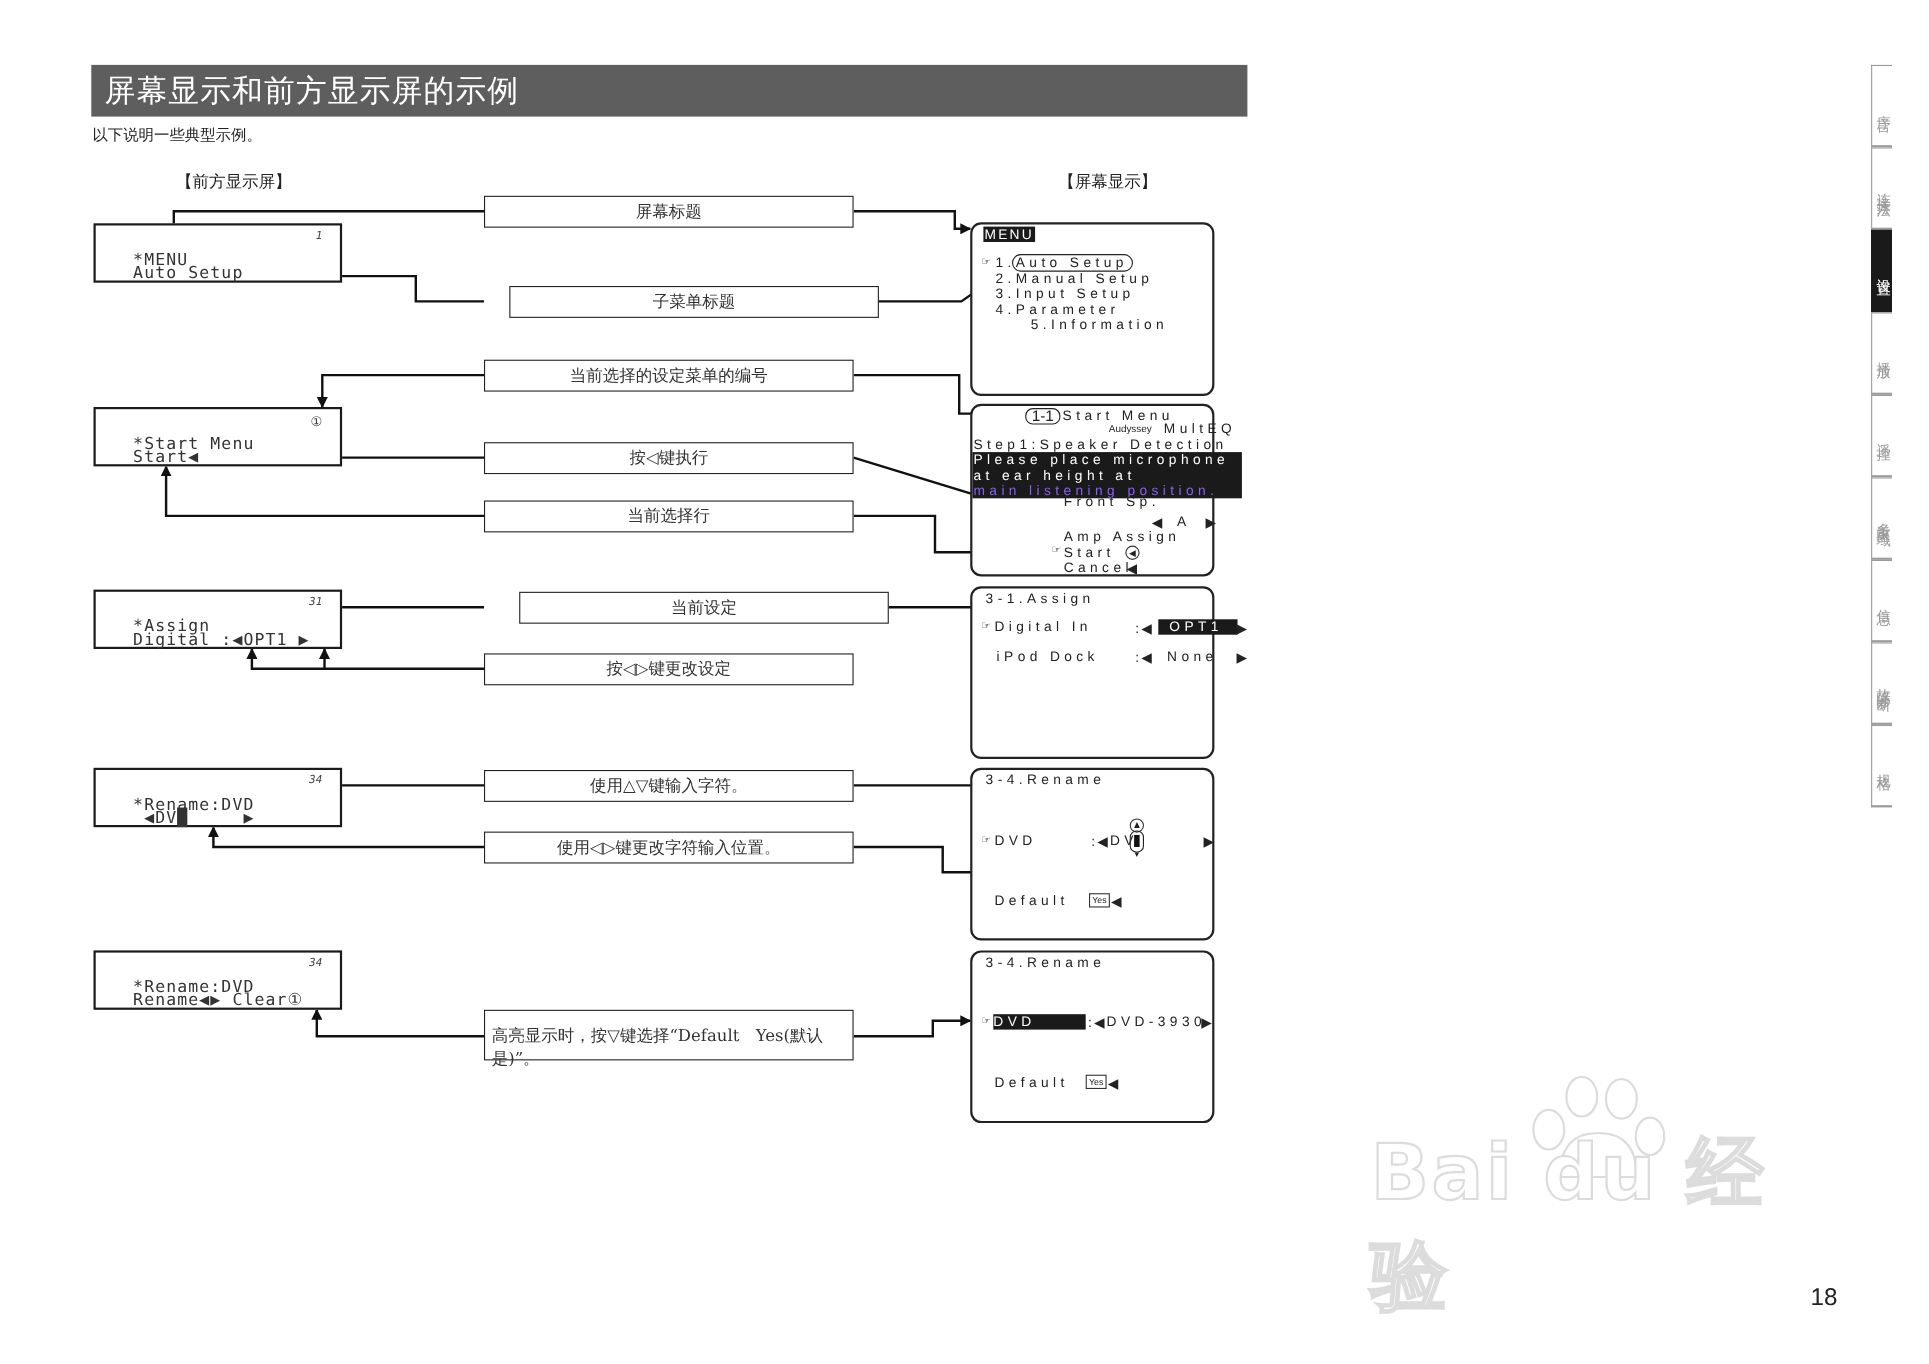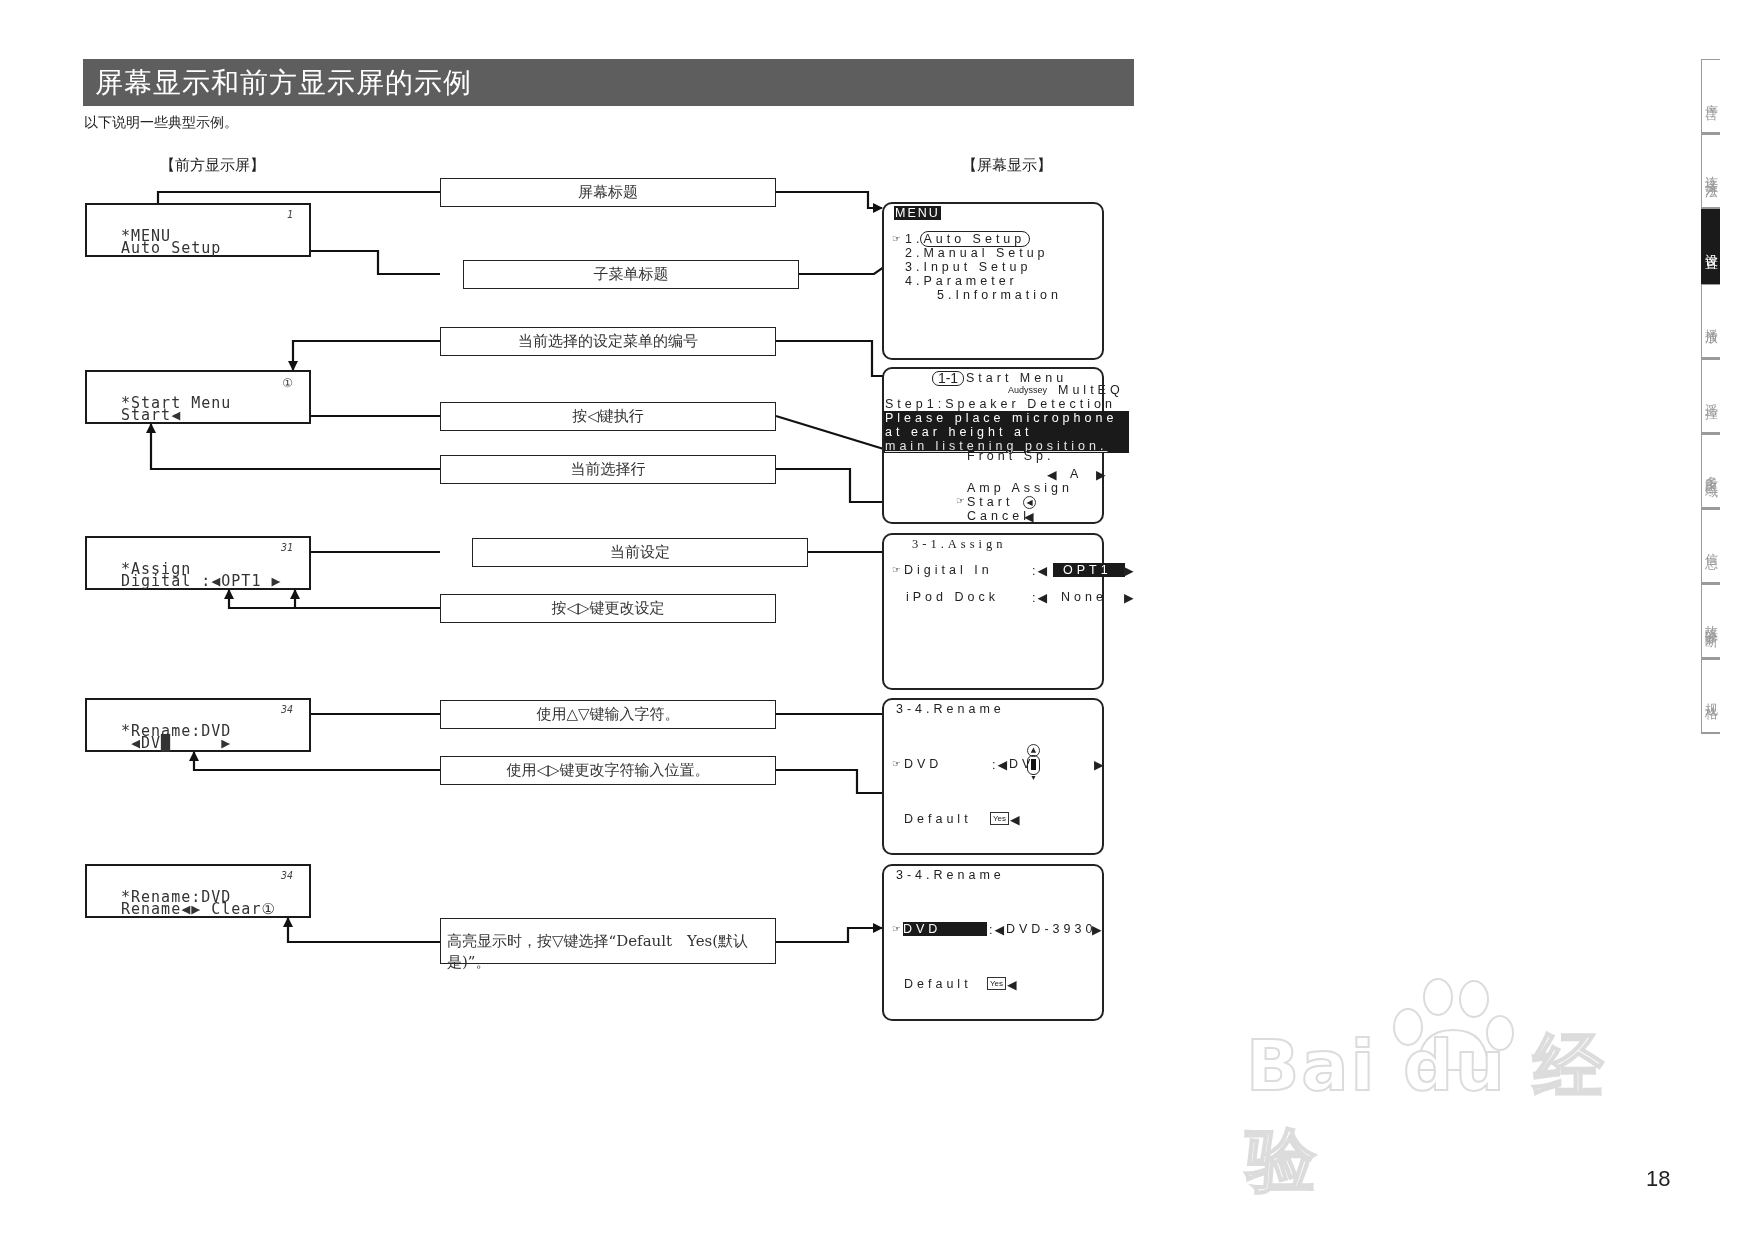--- a/index.html
+++ b/index.html
@@ -131,36 +131,36 @@
 
 <div class="abs screen" style="left:882px;top:367px;height:157px;">
   <span class="abs" style="left:48px;top:2px;width:30px;height:13px;border:1px solid #222;border-radius:7px;font-family:'Liberation Sans',sans-serif;font-size:14px;line-height:13px;text-align:center;">1-1</span>
   <span class="scr" style="left:82px;top:2px;">Start Menu</span>
   <span class="scr" style="left:124px;top:16px;font-size:9px;letter-spacing:0;">Audyssey</span>
   <span class="scr" style="left:174px;top:14px;">MultEQ</span>
   <span class="scr" style="left:1px;top:28px;">Step1:Speaker Detection</span>
   <div class="abs inv" style="left:0;top:42px;width:245px;height:42px;">
     <span class="scr" style="left:1px;top:0px;color:#fff;">Please place microphone</span>
     <span class="scr" style="left:1px;top:14px;color:#fff;">at ear height at</span>
-    <span class="scr" style="left:1px;top:28px;color:#e5e5e5;text-decoration:underline;">main listening position.</span>
+    <span class="scr" style="left:1px;top:28px;color:#8b5cf6;">main listening position.</span>
   </div>
   <span class="scr" style="left:83px;top:80px;">Front Sp.</span>
   <span class="scr" style="left:163px;top:98px;letter-spacing:0;">◀</span>
   <span class="scr" style="left:186px;top:98px;">A</span>
   <span class="scr" style="left:212px;top:98px;letter-spacing:0;">▶</span>
   <span class="scr" style="left:83px;top:112px;">Amp Assign</span>
   <span class="scr" style="left:72px;top:126px;font-size:10px;letter-spacing:0;">☞</span>
   <span class="scr" style="left:83px;top:126px;">Start</span>
   <span class="abs circ" style="left:139px;top:127px;">◀</span>
   <span class="scr" style="left:83px;top:140px;">Cancel</span>
   <span class="scr" style="left:140px;top:140px;letter-spacing:0;">◀</span>
 </div>
 
 <div class="abs screen" style="left:882px;top:533px;height:157px;">
-  <span class="scr" style="left:28px;top:2px;font-family:Liberation Serif, serif;">3-1.Assign</span>
+  <span class="scr" style="left:12px;top:2px;">3-1.Assign</span>
   <span class="scr" style="left:8px;top:29px;font-size:10px;letter-spacing:0;">☞</span>
   <span class="scr" style="left:20px;top:28px;">Digital In</span>
   <span class="scr" style="left:148px;top:28px;letter-spacing:2px;">:◀</span>
   <span class="scr inv" style="left:169px;top:28px;width:72px;padding-left:10px;box-sizing:border-box;">OPT1</span>
   <span class="scr" style="left:240px;top:28px;letter-spacing:0;">▶</span>
   <span class="scr" style="left:22px;top:55px;">iPod Dock</span>
   <span class="scr" style="left:148px;top:55px;letter-spacing:2px;">:◀</span>
   <span class="scr" style="left:177px;top:55px;">None</span>
   <span class="scr" style="left:240px;top:55px;letter-spacing:0;">▶</span>
 </div>

